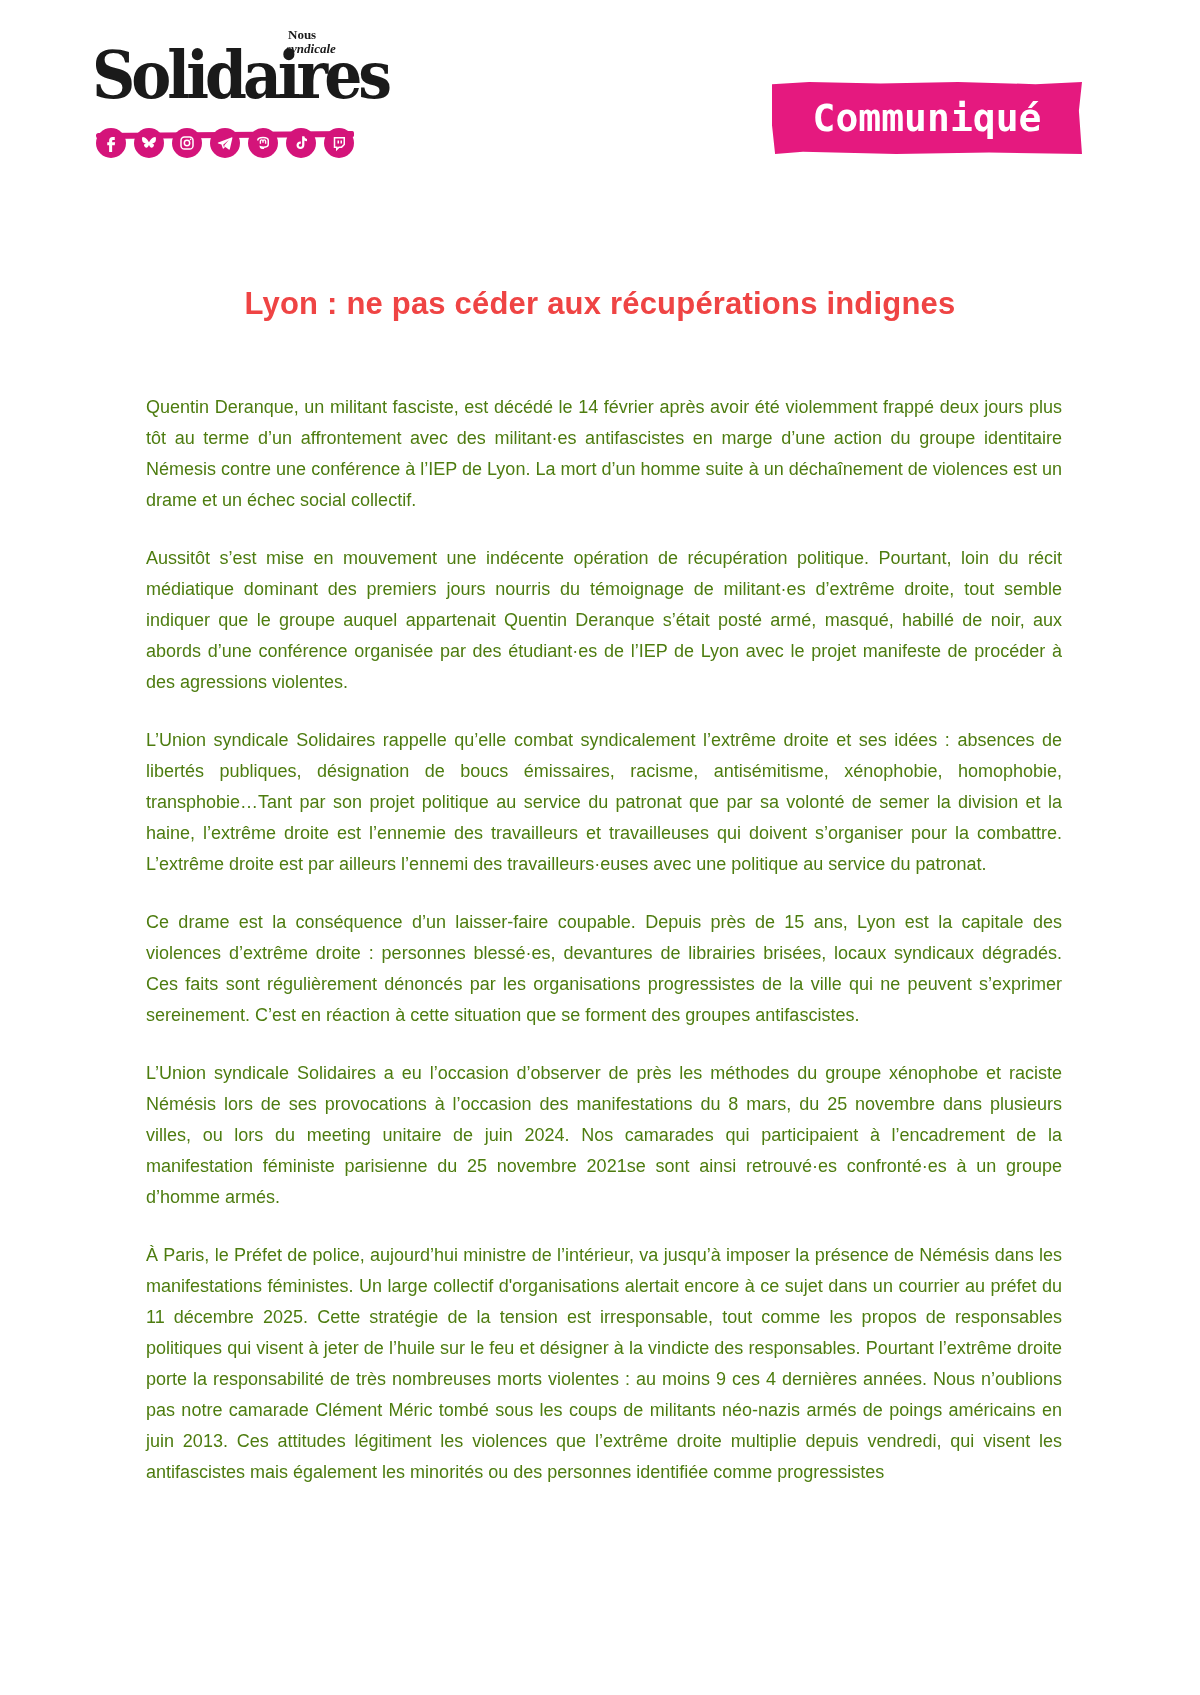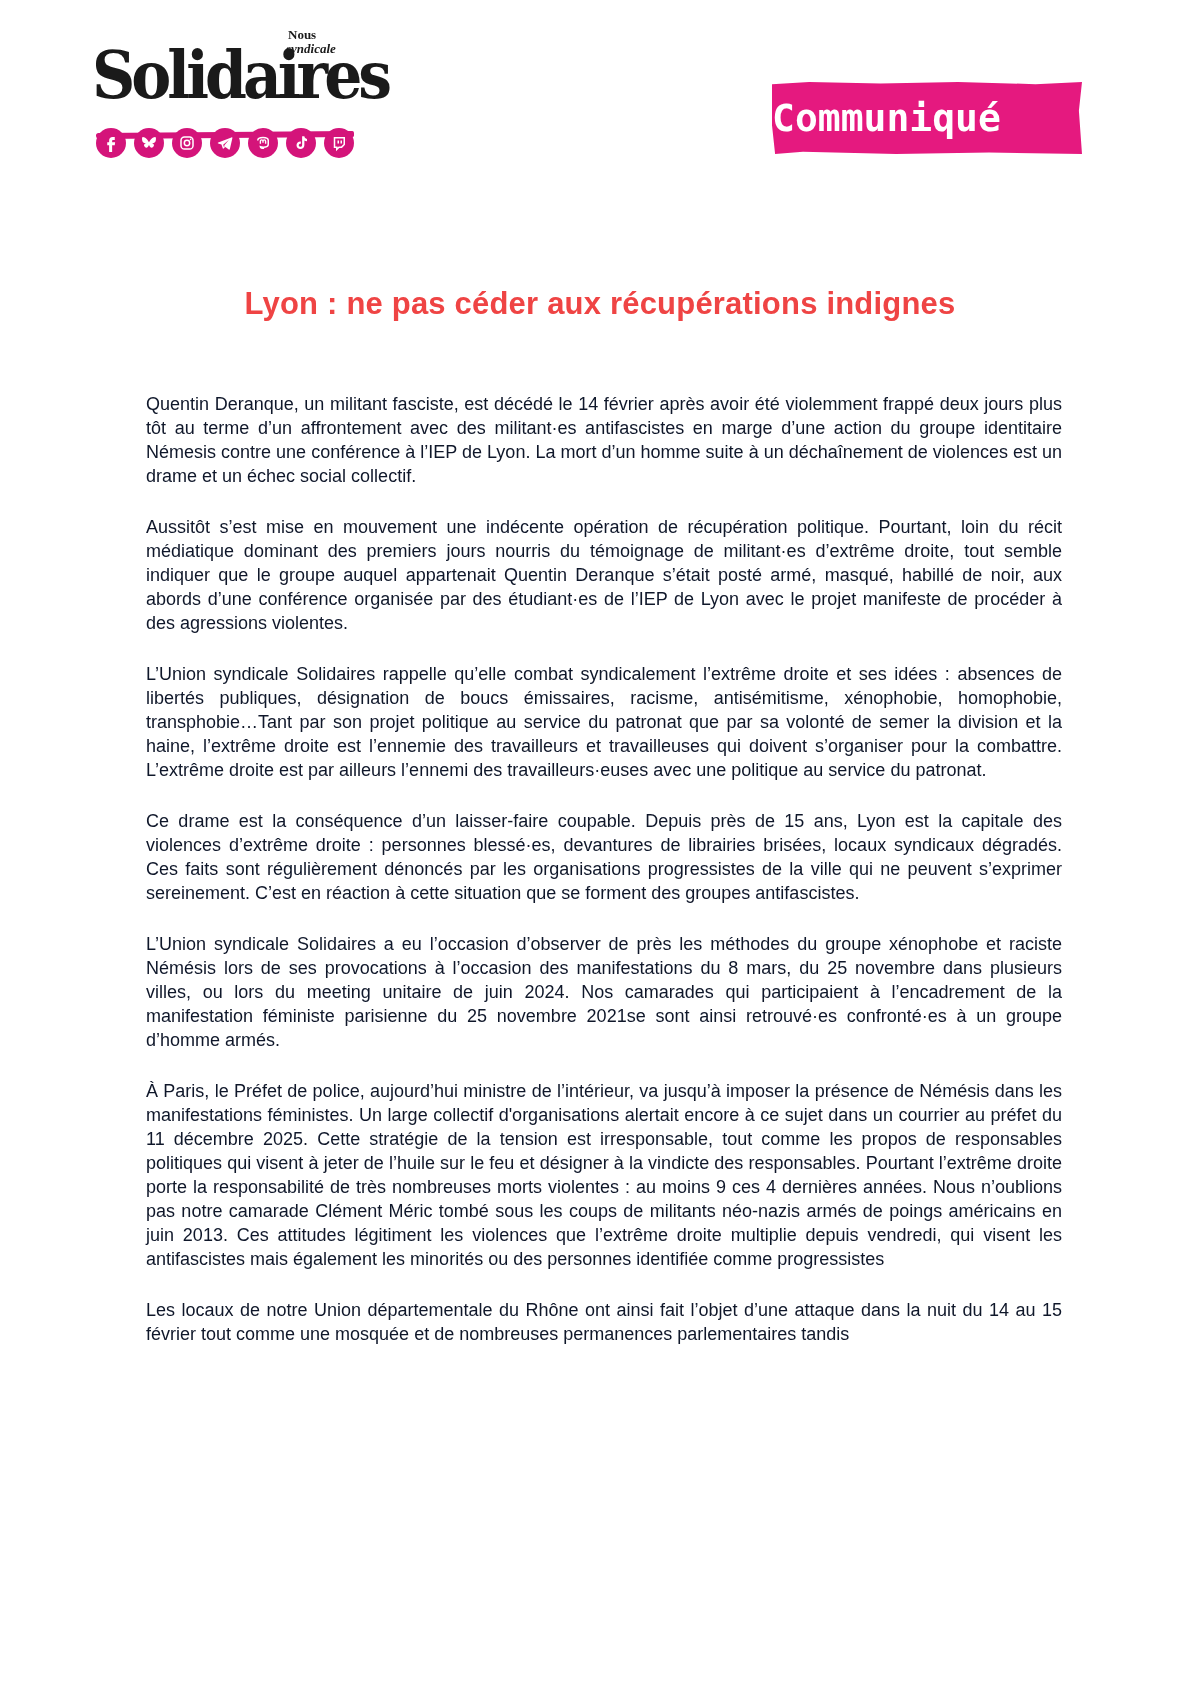--- a/index.html
+++ b/index.html
@@ -9,27 +9,27 @@
     .logo-union { position: absolute; left: 196px; top: 0; font-family: "Liberation Serif", "DejaVu Serif", serif; font-weight: bold; font-size: 13px; line-height: 14px; color: #1a1a1a; text-align: left; }
     .logo-union span { display: block; }
     .logo-union .l2 { margin-left: -2px; font-style: italic; }
     .logo-word { position: absolute; left: 0; top: 12px; font-family: "DejaVu Serif", "Liberation Serif", serif; font-weight: bold; font-size: 60px; letter-spacing: -4px; line-height: 66px; color: #1a1a1a; transform: scaleY(1.08); transform-origin: top left; }
     .logo-underline { position: absolute; left: 4px; top: 104px; width: 258px; height: 6px; background: #d4147a; border-radius: 3px 2px 2px 4px; transform: rotate(-0.4deg); }
 
     .social-row { position: absolute; left: 96px; top: 128px; display: flex; gap: 8px; }
     .social-icon { width: 30px; height: 30px; border-radius: 50%; background: #d4147a; display: flex; align-items: center; justify-content: center; }
     .social-icon svg { width: 18px; height: 18px; }
 
-    .communique-badge { position: absolute; left: 772px; top: 82px; width: 310px; height: 72px; background: #e5197f; display: flex; align-items: center; justify-content: flex-start; clip-path: polygon(0 3%, 12% 0, 35% 2%, 60% 0, 85% 3%, 100% 0, 99% 40%, 100% 100%, 70% 98%, 40% 100%, 10% 97%, 1% 100%, 0 60%); }
+    .communique-badge { position: absolute; left: 772px; top: 82px; width: 310px; height: 72px; background: #e5197f; display: flex; align-items: center; justify-content: center; clip-path: polygon(0 3%, 12% 0, 35% 2%, 60% 0, 85% 3%, 100% 0, 99% 40%, 100% 100%, 70% 98%, 40% 100%, 10% 97%, 1% 100%, 0 60%); }
     .communique-text { font-family: "DejaVu Sans Mono", "Liberation Mono", monospace; font-weight: bold; font-size: 38px; color: #ffffff; letter-spacing: 0px; }
 
     .title { position: absolute; left: 0; width: 1200px; top: 286px; text-align: center; font-family: "Liberation Sans", sans-serif; font-weight: bold; font-size: 31px; color: #ef4444; letter-spacing: 0.2px; }
 
     .article { position: absolute; left: 146px; top: 392px; width: 916px; }
-    .para { font-family: "Liberation Sans", sans-serif; font-size: 18px; line-height: 24px; text-align: justify; margin: 0 0 27px 0; color: #0f172a; }
+    .para { font-family: "Liberation Sans", sans-serif; font-size: 18px; line-height: 31px; text-align: justify; margin: 0 0 27px 0; color: #4d7c0f; }
   </style>
 </head>
 <body>
 
 <div class="logo">
   <div class="logo-union">
     <span>Nous</span>
     <span class="l2">syndicale</span>
   </div>
   <div class="logo-word">Solidaires</div>
@@ -84,14 +84,13 @@
 
 <h1 class="title" style="margin:0;">Lyon : ne pas céder aux récupérations indignes</h1>
 
 <div class="article">
   <p class="para">Quentin Deranque, un militant fasciste, est décédé le 14 février après avoir été violemment frappé deux jours plus tôt au terme d’un affrontement avec des militant·es antifascistes en marge d’une action du groupe identitaire Némesis contre une conférence à l’IEP de Lyon. La mort d’un homme suite à un déchaînement de violences est un drame et un échec social collectif.</p>
   <p class="para">Aussitôt s’est mise en mouvement une indécente opération de récupération politique. Pourtant, loin du récit médiatique dominant des premiers jours nourris du témoignage de militant·es d’extrême droite, tout semble indiquer que le groupe auquel appartenait Quentin Deranque s’était posté armé, masqué, habillé de noir, aux abords d’une conférence organisée par des étudiant·es de l’IEP de Lyon avec le projet manifeste de procéder à des agressions violentes.</p>
   <p class="para">L’Union syndicale Solidaires rappelle qu’elle combat syndicalement l’extrême droite et ses idées : absences de libertés publiques, désignation de boucs émissaires, racisme, antisémitisme, xénophobie, homophobie, transphobie…Tant par son projet politique au service du patronat que par sa volonté de semer la division et la haine, l’extrême droite est l’ennemie des travailleurs et travailleuses qui doivent s’organiser pour la combattre. L’extrême droite est par ailleurs l’ennemi des travailleurs·euses avec une politique au service du patronat.</p>
   <p class="para">Ce drame est la conséquence d’un laisser-faire coupable. Depuis près de 15 ans, Lyon est la capitale des violences d’extrême droite : personnes blessé·es, devantures de librairies brisées, locaux syndicaux dégradés. Ces faits sont  régulièrement dénoncés par les organisations progressistes de la ville qui ne peuvent s’exprimer sereinement. C’est en réaction à cette situation que se forment des groupes antifascistes.</p>
   <p class="para">L’Union syndicale Solidaires a eu l’occasion d’observer de près les méthodes du groupe xénophobe et raciste Némésis lors de ses provocations à l’occasion des manifestations du 8 mars, du 25 novembre dans plusieurs villes, ou lors du meeting unitaire de juin 2024. Nos camarades qui participaient à l’encadrement de la manifestation féministe parisienne du 25 novembre 2021se sont ainsi retrouvé·es confronté·es à un groupe d’homme armés.</p>
   <p class="para">À Paris, le Préfet de police, aujourd’hui ministre de l’intérieur, va jusqu’à imposer la présence de Némésis dans les manifestations féministes. Un large collectif d'organisations alertait encore à ce sujet dans un courrier au préfet du 11 décembre 2025. Cette stratégie de la tension est irresponsable, tout comme les propos de responsables politiques qui visent à jeter de l’huile sur le feu et désigner à la vindicte des responsables. Pourtant l’extrême droite porte la responsabilité de très nombreuses morts violentes : au moins 9 ces 4 dernières années. Nous n’oublions pas notre camarade Clément Méric tombé sous les coups de militants néo-nazis armés de poings américains en juin 2013. Ces attitudes légitiment les violences que l’extrême droite multiplie depuis vendredi, qui visent les antifascistes mais également les minorités ou des personnes identifiée comme progressistes</p>
-  <p class="para">Les locaux de  notre Union départementale du Rhône ont ainsi fait l’objet d’une attaque dans la nuit du 14 au 15 février tout comme une mosquée et de nombreuses permanences parlementaires tandis</p>
 </div>
 
 </body></html>

